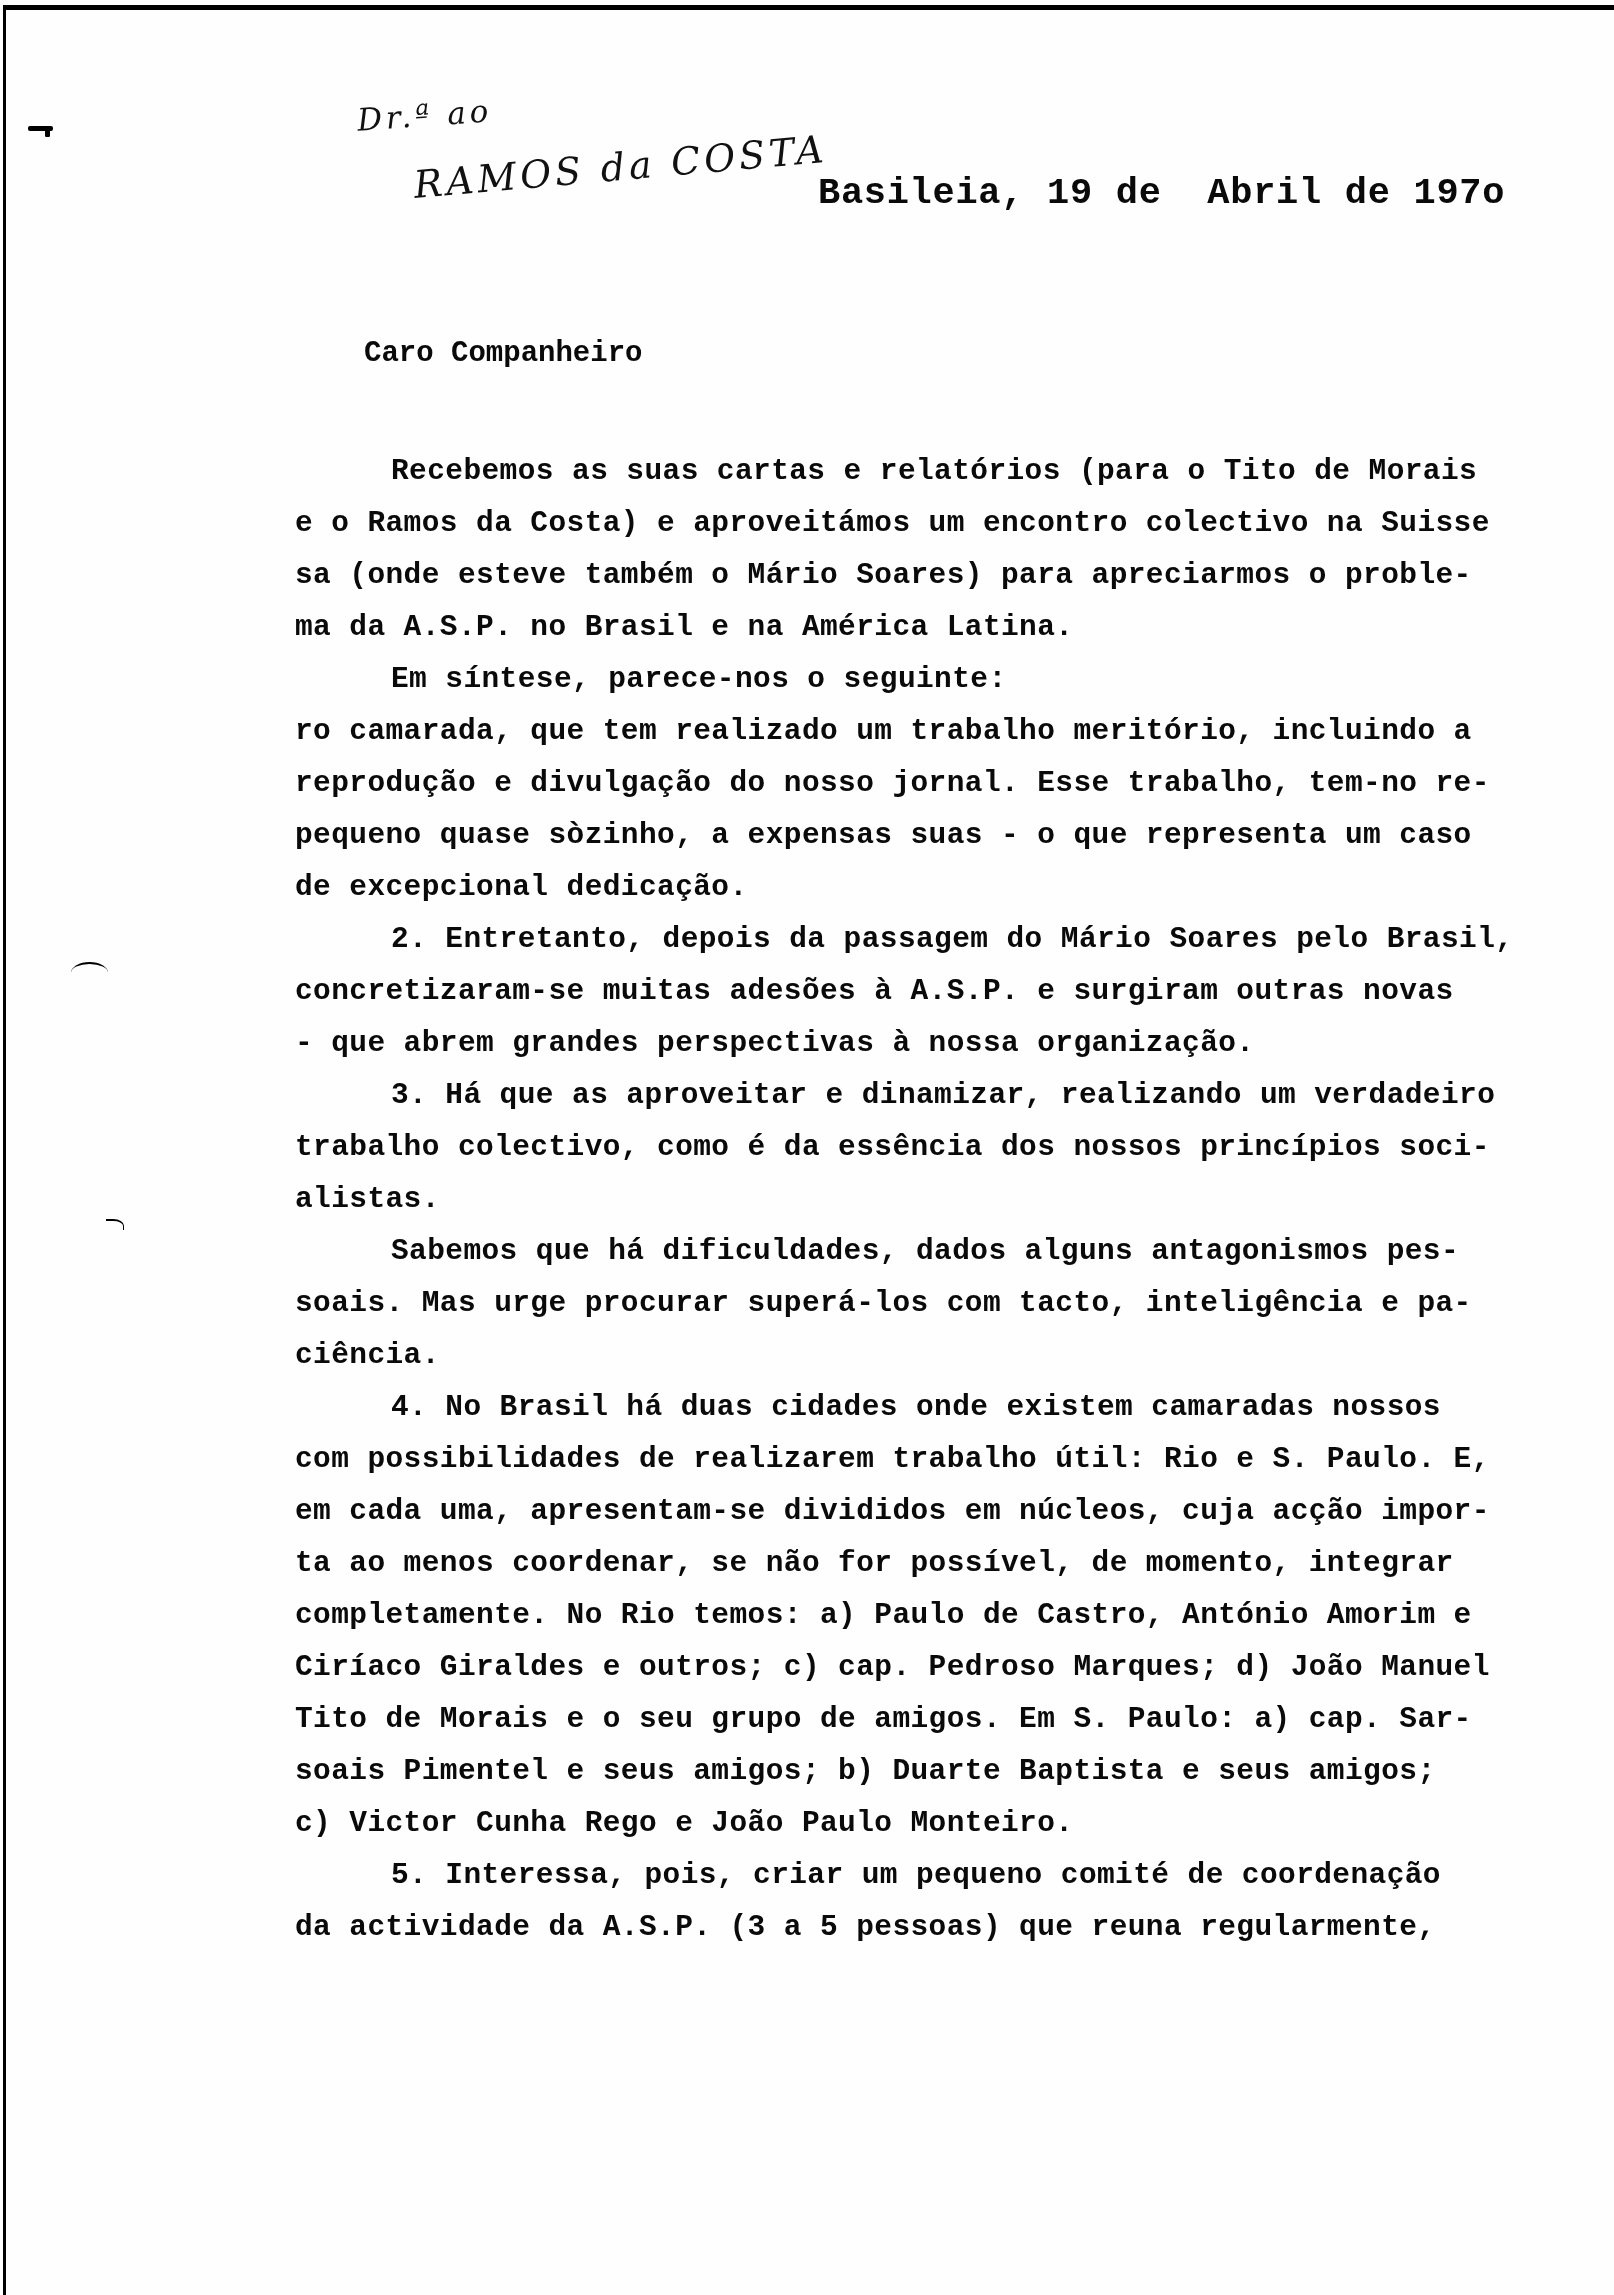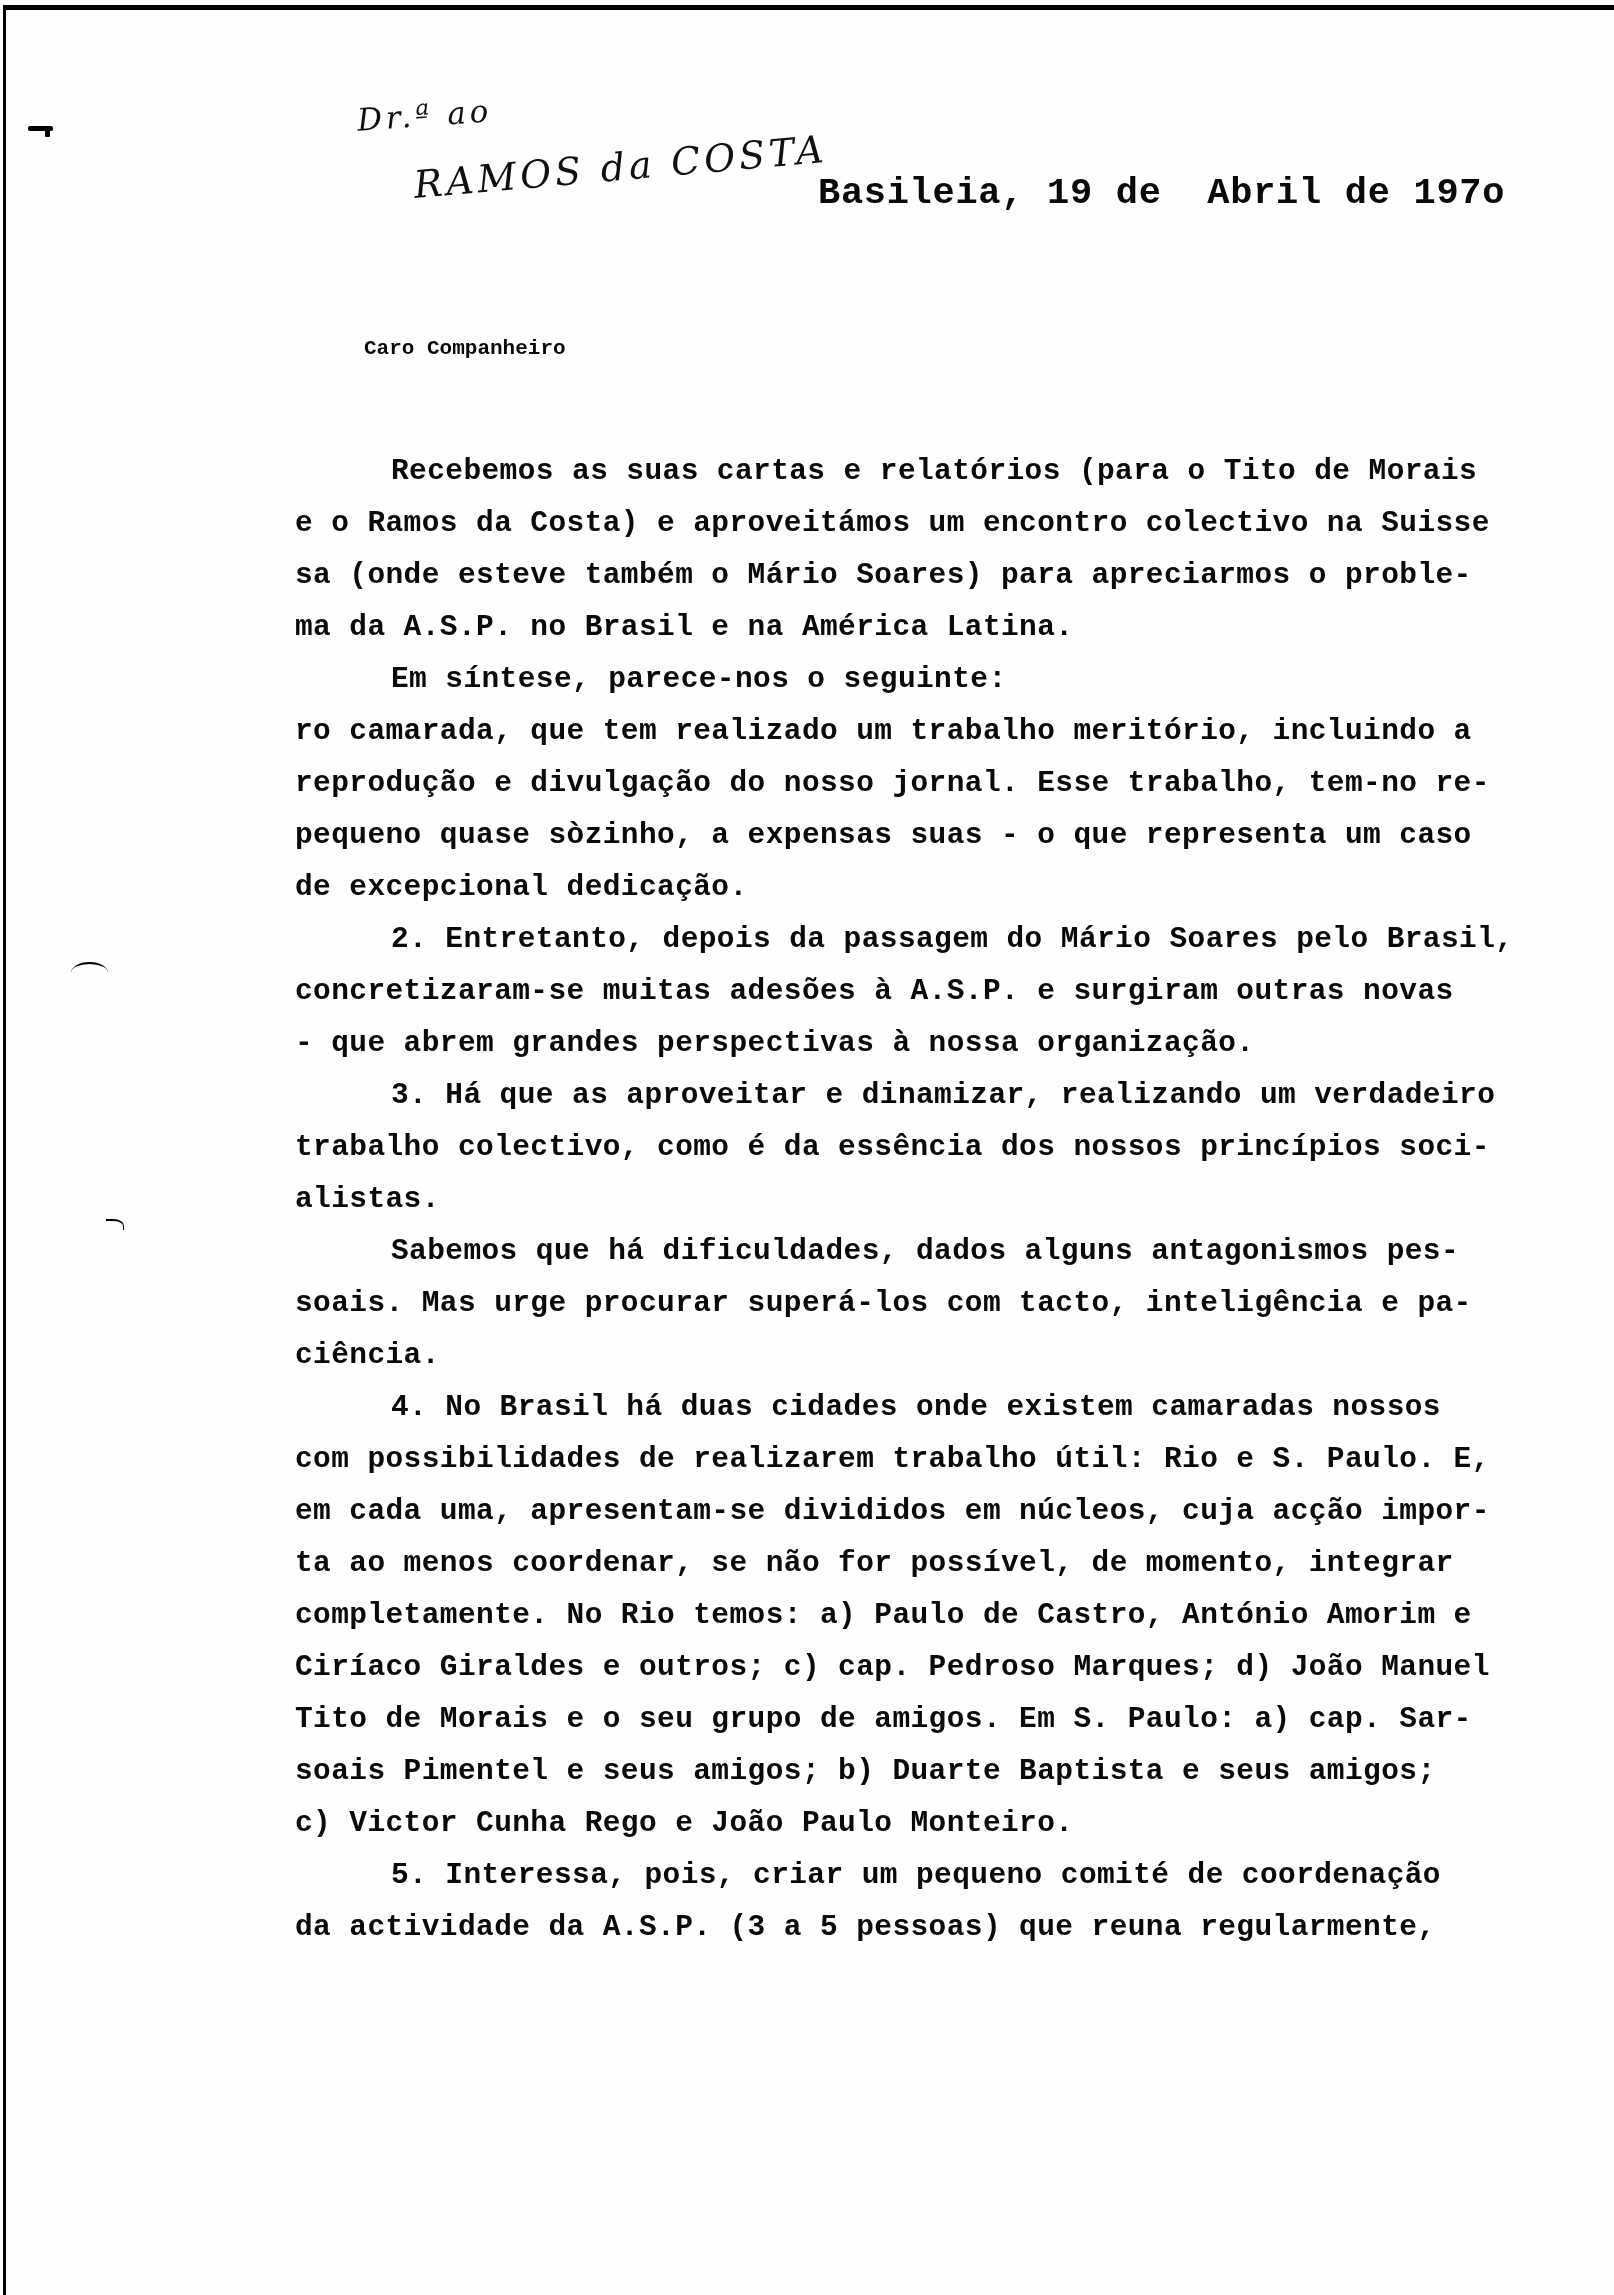--- a/index.html
+++ b/index.html
@@ -58,21 +58,21 @@
       position: absolute;
       left: 818px; top: 172px;
       font-size: 37px;
       font-weight: bold;
       letter-spacing: 0.7px;
       white-space: pre;
     }
     .salutation {
       position: absolute;
       left: 364px; top: 337px;
-      font-size: 21px;
+      font-size: 29px;
       font-weight: bold;
       white-space: pre;
     }
     .body-text {
       position: absolute;
       left: 267px; top: 445px;
       width: 1336px;
       margin-left: 28px;
     }
     .line {

